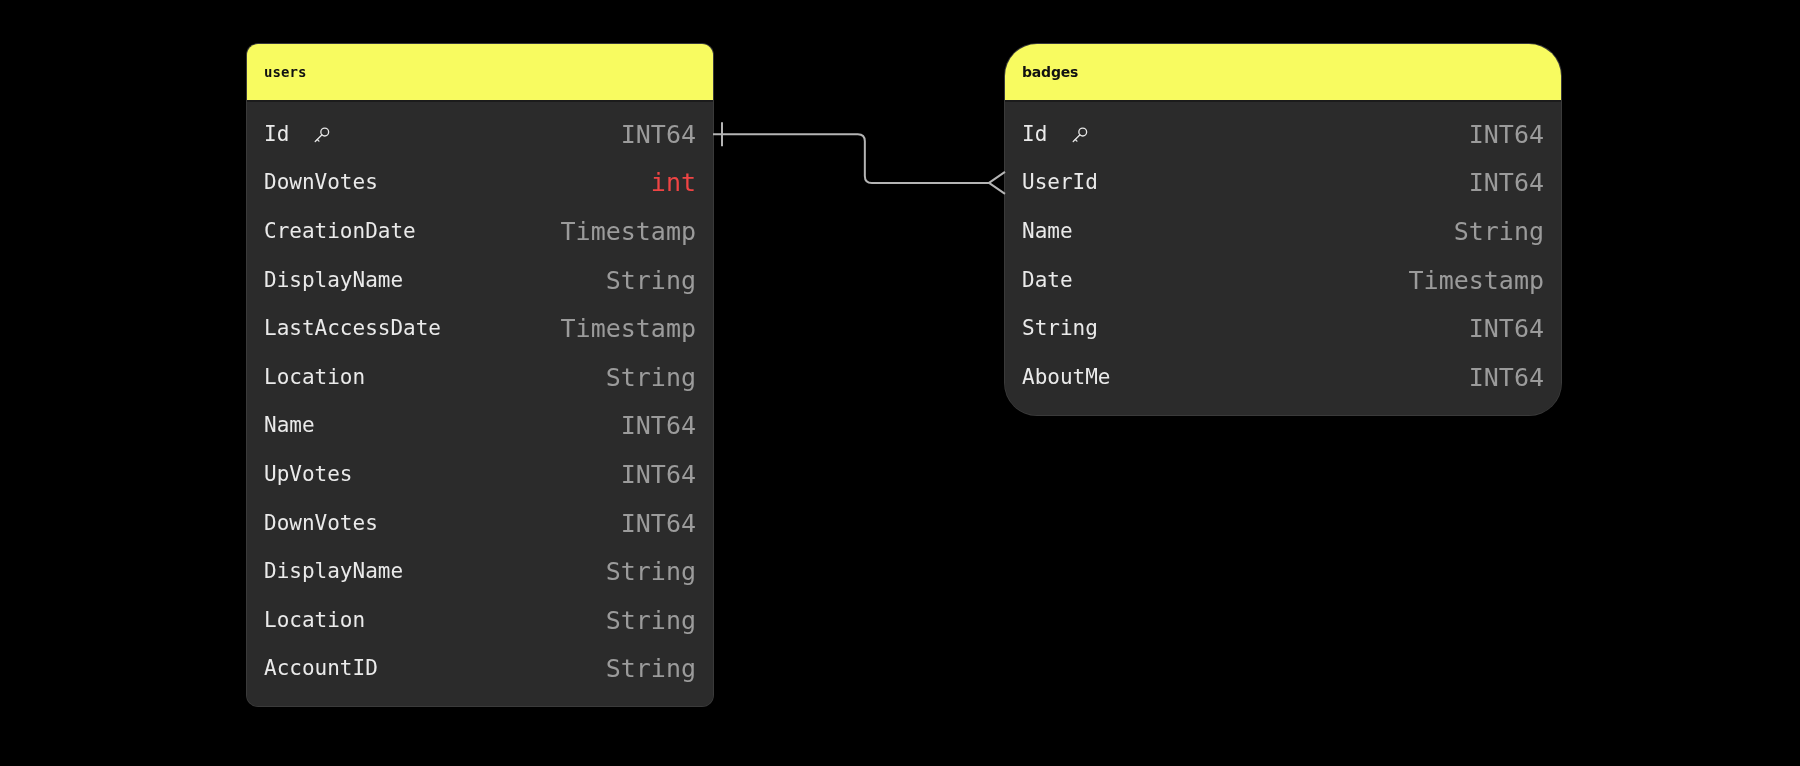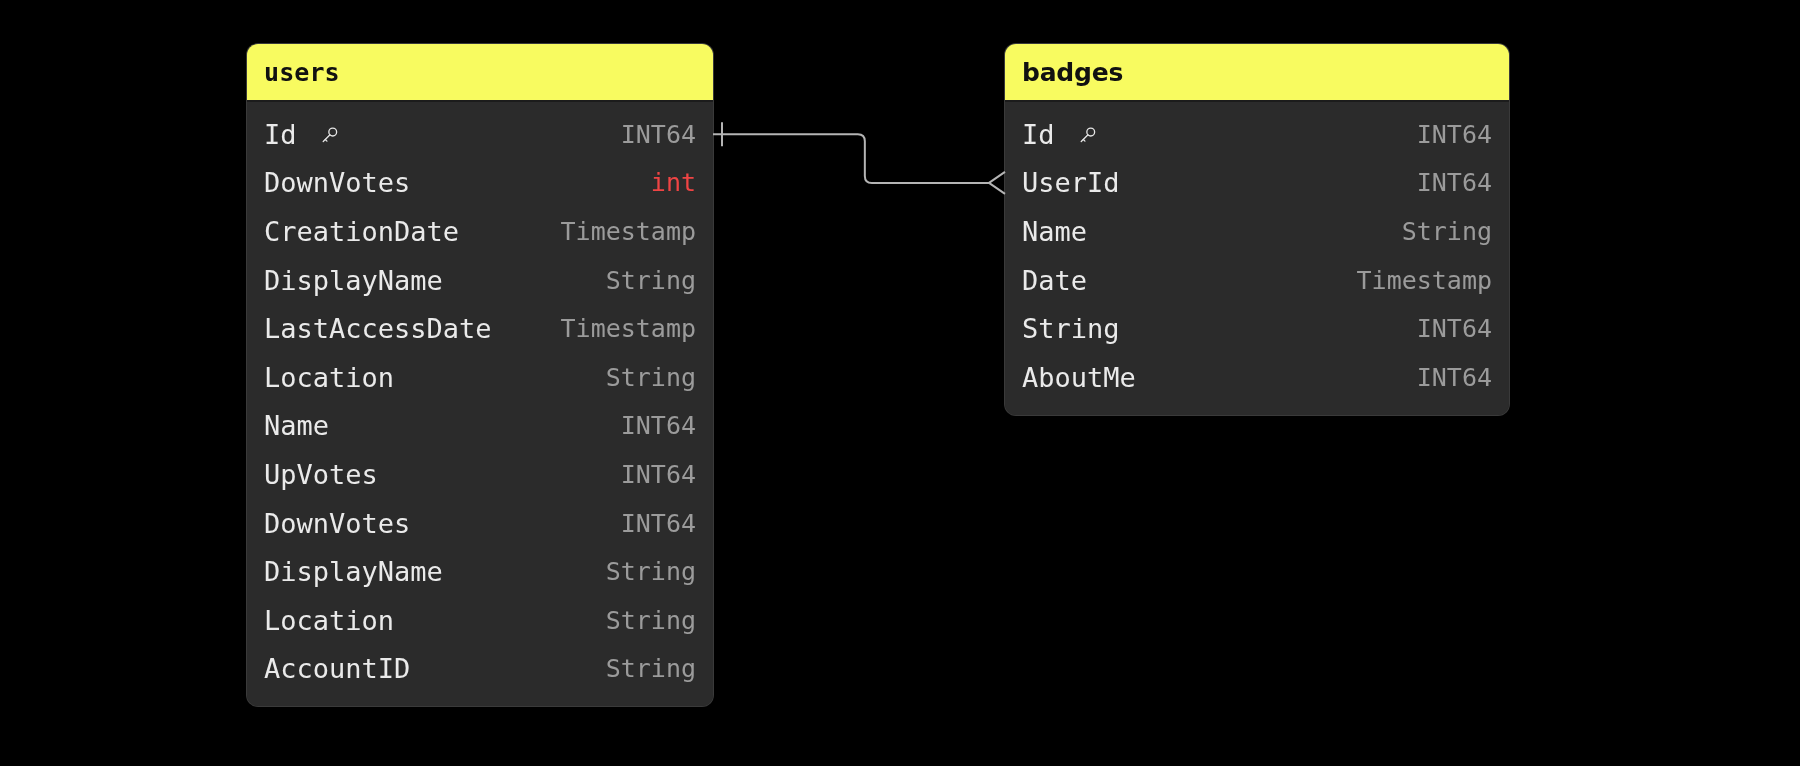--- a/index.html
+++ b/index.html
@@ -37,21 +37,21 @@
     background: #f8fb60;
     color: #111111;
     height: 58px;
     display: flex;
     align-items: center;
     padding: 0 0 0 17px;
     box-sizing: border-box;
     border-bottom: 2px solid #1c1c1c;
   }
   .entity-title {
-    font-size: 25px;
+    font-size: 14px;
     font-weight: bold;
     letter-spacing: 0.1px;
     line-height: 1;
     text-align: right;
   }
   .entity-title.mono {
     font-family: "DejaVu Sans Mono", "Liberation Mono", monospace;
   }
   .entity-title.sans {
     font-family: "DejaVu Sans", "Liberation Sans", sans-serif;
@@ -68,21 +68,21 @@
     justify-content: space-between;
     height: 48.6px;
     padding: 0 17px 0 17px;
     box-sizing: border-box;
   }
   .field-name {
     display: flex;
     align-items: center;
     gap: 23px;
     color: #eaeaea;
-    font-size: 27px;
+    font-size: 21px;
     line-height: 1;
     white-space: nowrap;
   }
   .field-type {
     color: #9b9b9b;
     font-size: 25px;
     line-height: 1;
     white-space: nowrap;
     text-align: right;
   }
@@ -215,21 +215,21 @@
   <div class="field-row">
     <span class="field-name">
       <span class="field-label">AccountID</span>
 
     </span>
     <span class="field-type" style="color: rgb(155, 155, 155);">String</span>
   </div>
 </div>
   </div>
 
-  <div class="entity" style="left: 1005px; top: 44px; width: 504px;">
+  <div class="entity" style="left: 1005px; top: 44px; width: 556px; border-radius: 32px;">
     <div class="entity-header" style="background: rgb(248, 251, 96);">
       <span class="entity-title sans">badges</span>
     </div>
     <div class="entity-body" style="background: rgb(43, 43, 43);">
   <div class="field-row">
     <span class="field-name">
       <span class="field-label">Id</span>
       <span class="key-icon">
         <svg width="19" height="19" viewBox="0 0 20 20" fill="none" stroke="#e6e6e6" stroke-width="1.4" stroke-linecap="round" stroke-linejoin="round">
           <circle cx="13.4" cy="6.4" r="4.1"></circle>

